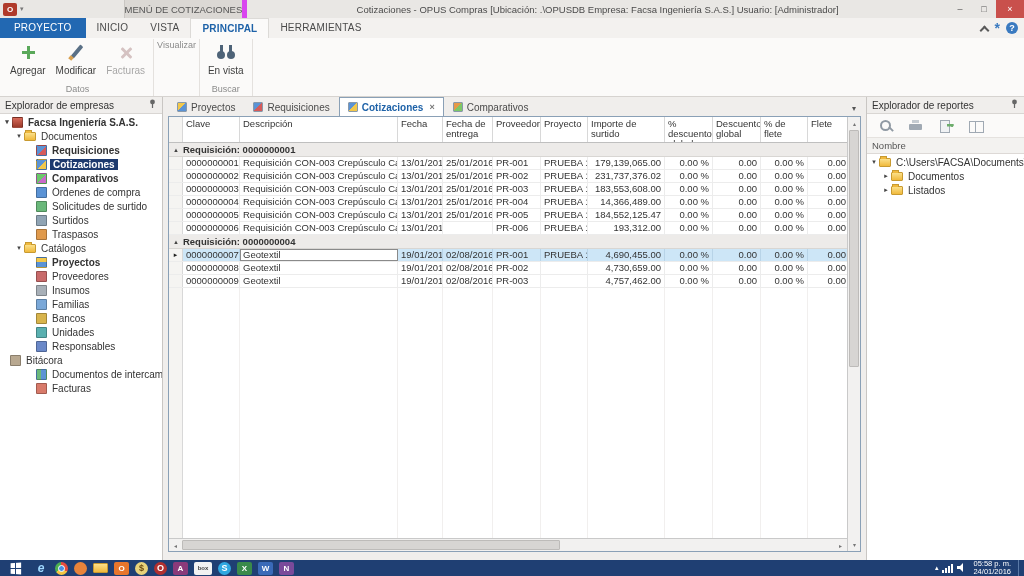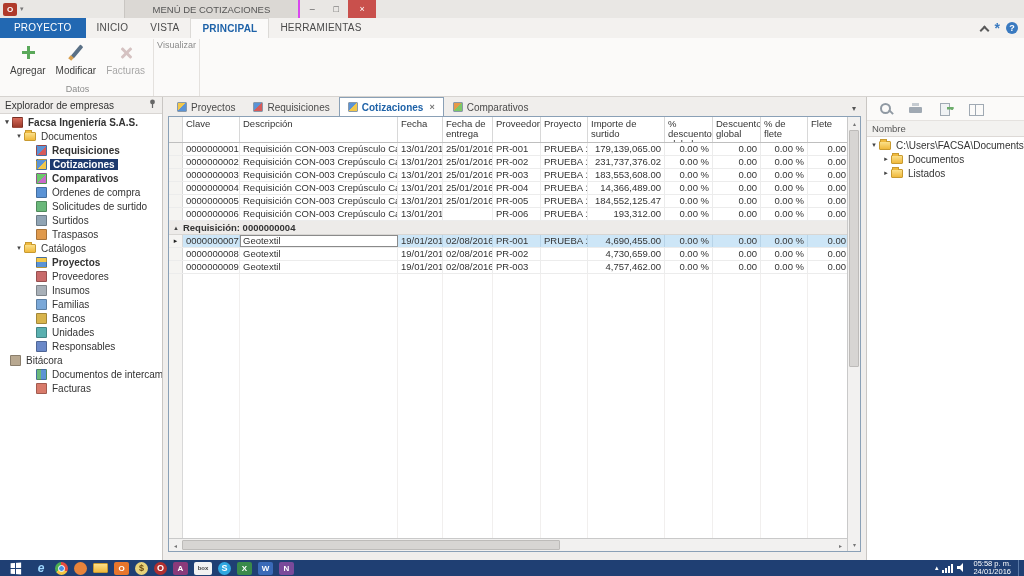--- a/index.html
+++ b/index.html
@@ -4,21 +4,21 @@
 <style>
   *{box-sizing:border-box;margin:0;padding:0}
   html,body{width:1024px;height:576px;overflow:hidden}
   body{font-family:"Liberation Sans",sans-serif;font-size:10px;color:#333;background:#f0eeec}
   .screen{width:1024px;height:576px;display:flex;flex-direction:column;position:relative}
 
   
   .titlebar{height:18px;background:#e9e7e4;display:flex;align-items:center;flex:0 0 18px}
   .appico{width:14px;height:13px;margin-left:3px;background:#b03a2a;color:#fff;font-size:8px;font-weight:bold;display:flex;align-items:center;justify-content:center;border-radius:2px}
   .qa-arrow{font-size:7px;color:#777;margin:0 4px 0 3px}
-  .ctx{margin-left:96px;height:18px;display:flex;align-items:center;padding:0 28px;background:#dbd8d4;border-left:1px solid #c9c6c2;border-right:2px solid #d946ef;font-size:9.5px;color:#555}
+  .ctx{margin-left:96px;height:18px;display:flex;align-items:center;padding:0 0;background:#dbd8d4;border-left:1px solid #c9c6c2;border-right:5px solid #d946ef;font-size:9.5px;color:#555}
   .title{flex:1;text-align:center;font-size:9.5px;color:#4a4a4a;white-space:nowrap;overflow:hidden}
   .winbtns{display:flex;height:18px}
   .wbtn{width:24px;height:18px;display:flex;align-items:center;justify-content:center;font-size:9px;color:#555}
   .wbtn.close{background:#c9504c;color:#fff;width:28px}
 
   
   .tabrow{height:20px;background:#f3f1ef;display:flex;align-items:flex-end;flex:0 0 20px}
   .tabstrip{display:flex;height:20px}
   .rtab{height:20px;line-height:19px;padding:0 11px;font-size:10px;color:#4a4a4a;letter-spacing:.2px}
   .rtab-file{background:#2268b2;color:#fff;padding:0 14px}
@@ -166,20 +166,21 @@
 </style>
 </head>
 <body>
 
 <div class="screen">
 
   <div class="titlebar">
     <span class="appico">O</span>
     <span class="qa-arrow">▾</span>
     <div class="ctx">MENÚ DE COTIZACIONES</div>
+    <div class="title">Cotizaciones - OPUS Compras [Ubicación: .\OPUSDB   Empresa: Facsa Ingeniería S.A.S.]   Usuario: [Administrador]</div>
     <div class="winbtns">
       <div class="wbtn">–</div>
       <div class="wbtn">□</div>
       <div class="wbtn close">×</div>
     </div>
   </div>
 
   <div class="tabrow">
     <div class="tabstrip">
         <div class="rtab rtab-file">PROYECTO</div>
@@ -209,20 +210,29 @@
             </div>
             <div class="rbtn disabled">
               <span class="ic ic-delete"></span>
               <span class="rlbl">Facturas</span>
             </div>
           </div>
           <div class="rgrouplbl">Datos</div>
         </div>
         <div class="rgroup">
           <div class="rgrouplbl">Visualizar</div>
+        </div>
+        <div class="rgroup">
+          <div class="rbtns">
+            <div class="rbtn">
+              <span class="ic ic-binoculars"></span>
+              <span class="rlbl">En vista</span>
+            </div>
+          </div>
+          <div class="rgrouplbl">Buscar</div>
         </div>
       </div>
   </div>
 
   <div class="content">
 
     <div class="panel left">
       <div class="phead">
         <span>Explorador de empresas</span>
         <span><svg width="9" height="10" viewBox="0 0 9 10">
@@ -367,20 +377,24 @@
               <div class="hcell" style="width: 50px;">Fecha de entrega</div>
               <div class="hcell" style="width: 48px;">Proveedor</div>
               <div class="hcell" style="width: 47px;">Proyecto</div>
               <div class="hcell" style="width: 77px;">Importe de surtido</div>
               <div class="hcell" style="width: 48px;">% descuento global</div>
               <div class="hcell" style="width: 48px;">Descuento global</div>
               <div class="hcell" style="width: 47px;">% de flete</div>
               <div class="hcell" style="width: 42px;">Flete</div>
             </div>
           <div class="gbody">
+              <div class="group-row">
+                <span class="gexp">▲</span>
+                <span class="glbl">Requisición: 0000000001</span>
+              </div>
               <div class="grow">
                 <div class="indcol"></div>
                 <div class="gcell" style="width: 57px;">0000000001</div>
                 <div class="gcell" style="width: 158px;">Requisición CON-003 Crepúsculo Campuzan...</div>
                 <div class="gcell" style="width: 45px;">13/01/2016</div>
                 <div class="gcell" style="width: 50px;">25/01/2016</div>
                 <div class="gcell" style="width: 48px;">PR-001</div>
                 <div class="gcell" style="width: 47px;">PRUEBA 16 ...</div>
                 <div class="gcell num" style="width: 77px;">179,139,065.00</div>
                 <div class="gcell num" style="width: 48px;">0.00 %</div>
@@ -531,20 +545,27 @@
           <span class="sarrow">▴</span>
           <div class="vtrack">
             <div class="vthumb"></div>
           </div>
           <span class="sarrow">▾</span>
         </div>
       </div>
     </div>
 
     <div class="panel right">
+      <div class="phead">
+        <span>Explorador de reportes</span>
+        <span><svg width="9" height="10" viewBox="0 0 9 10">
+              <circle cx="4.5" cy="3" r="2.4" fill="#666"></circle>
+              <rect x="3.9" y="5" width="1.2" height="4" fill="#666"></rect>
+            </svg></span>
+      </div>
       <div class="rtoolbar">
           <div class="rpbtn">
             <span class="rpico rp-preview"></span>
           </div>
           <div class="rpbtn">
             <span class="rpico rp-print"></span>
           </div>
           <div class="rpbtn">
             <span class="rpico rp-export"></span>
           </div>

